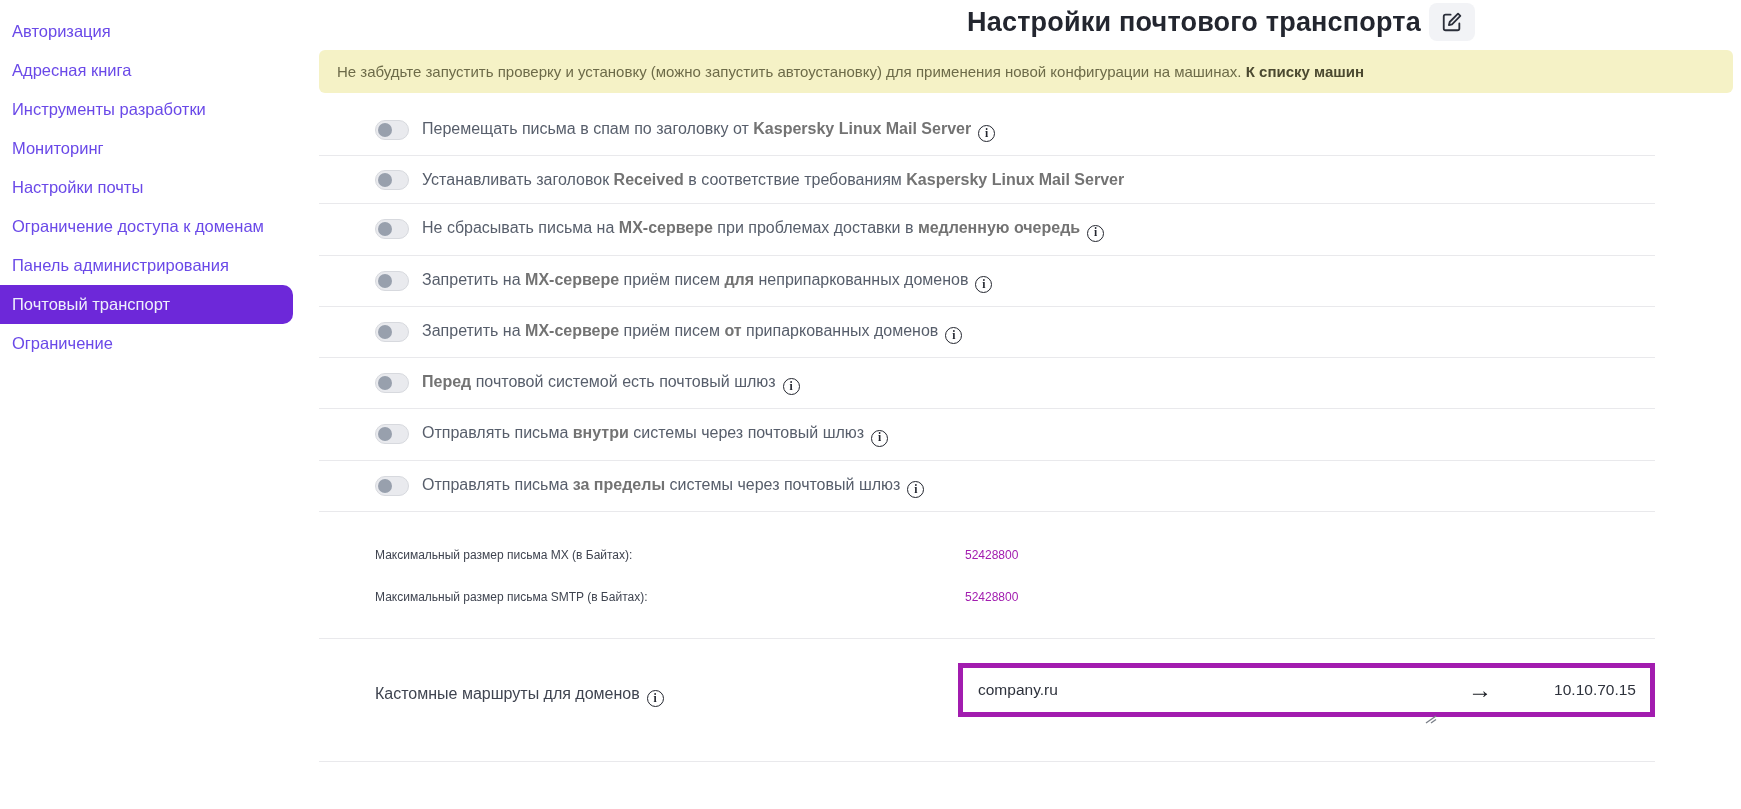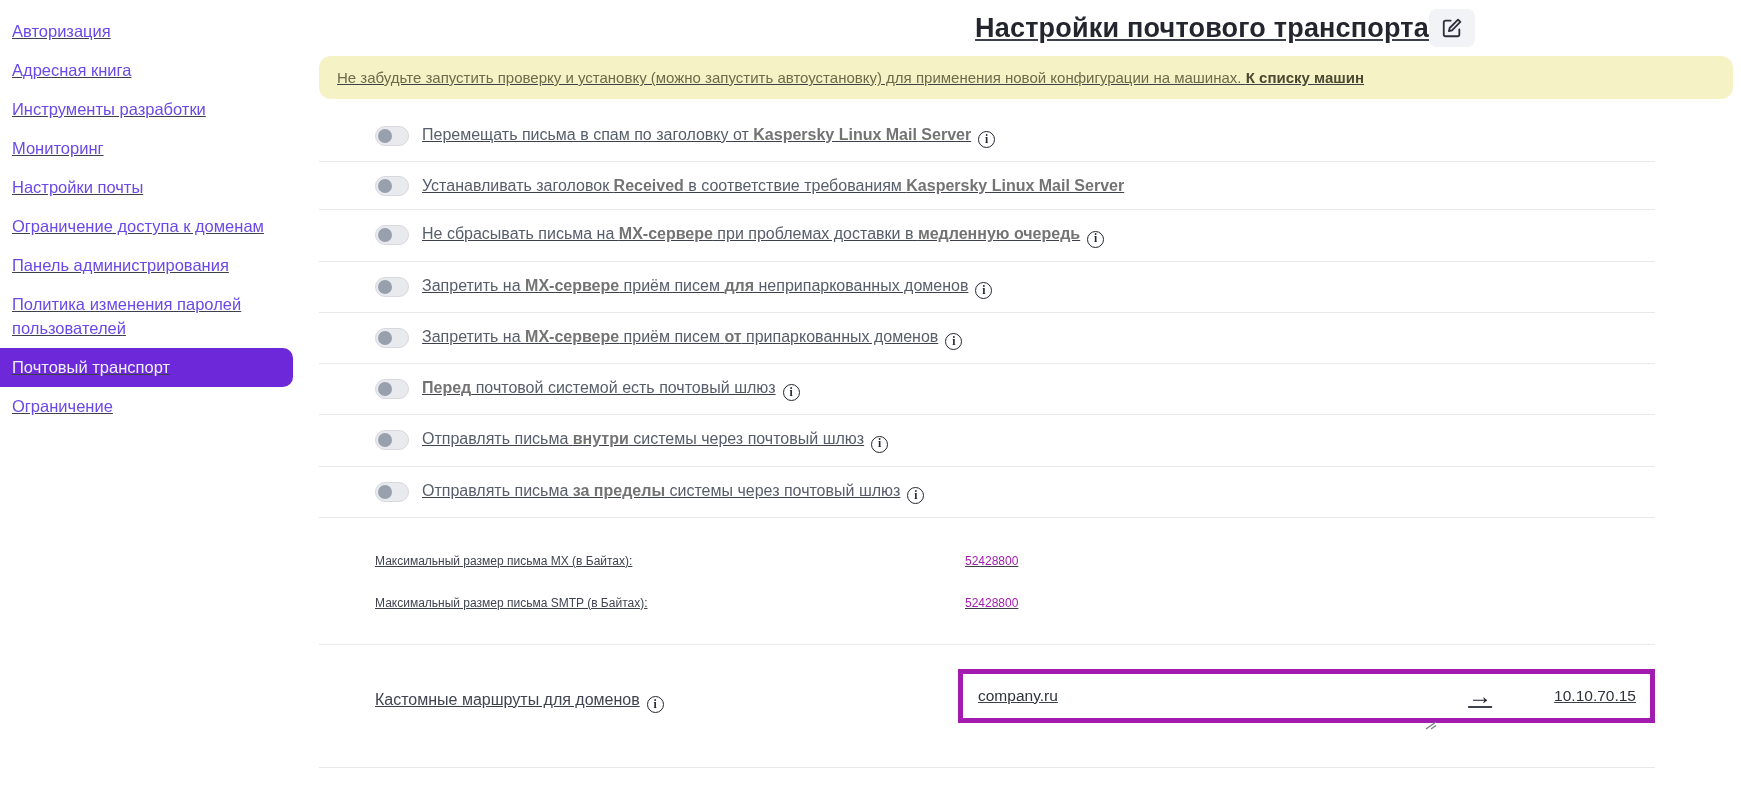--- a/index.html
+++ b/index.html
@@ -1,35 +1,35 @@
 <!DOCTYPE html>
 <html lang="ru"><head>
 <meta charset="utf-8">
 <style>
   * { box-sizing: border-box; margin: 0; padding: 0; }
   html, body { width: 1741px; height: 809px; background: #ffffff; overflow: hidden;
     font-family: "Liberation Sans", sans-serif; color: #3c414c; }
-  .layout { display: flex; width: 100%; height: 100%; text-decoration: underline; }
+  .layout { display: flex; width: 100%; height: 100%; }
 
   
   .sidebar { width: 293px; flex-shrink: 0; padding-top: 12px; list-style: none; }
   .nav-item { color: #6a49e8; font-size: 16.5px; line-height: 24px; padding: 7px 14px 8px 12px;
     cursor: pointer; }
   .nav-item.selected { background: #6d28d9; color: #eef0fc; border-radius: 0 10px 10px 0; }
 
   
   .main { flex: 1; padding-left: 26px; }
-  .title-row { display: flex; justify-content: flex-end; align-items: center; 
-    padding: 9px 266px 7px 0; }
+  .title-row { display: flex; justify-content: flex-end; align-items: center; gap: 8px;
+    padding: 3px 266px 7px 0; }
   .page-title { font-size: 27px; font-weight: bold; color: #23262f; letter-spacing: .2px; }
   .edit-btn { width: 46px; height: 38px; border: none; background: #f2f3f6; border-radius: 8px;
     display: flex; align-items: center; justify-content: center; cursor: pointer; }
   .edit-btn svg { display: block; }
 
-  .banner { background: #f5f2c6; border-radius: 12px; margin: 2px 8px 12px 0;
+  .banner { background: #f5f2c6; border-radius: 6px; margin: 2px 8px 12px 0;
     padding: 12px 18px; font-size: 15px; color: #6d6b49; line-height: 19px; }
   .banner b { color: #4b4930; cursor: pointer; }
 
   .rows { margin-right: 86px; }
 
   
   .toggle-row { display: flex; align-items: center; gap: 13px; padding: 13px 0 13px 56px;
     border-bottom: 1px solid #e9e9ec; }
   .toggle { width: 34px; height: 20px; border-radius: 10px; background: #e9eaee;
     border: 1px solid #d7d9de; position: relative; flex-shrink: 0; cursor: pointer; }
@@ -69,21 +69,20 @@
 <div class="layout">
 
   <ul class="sidebar" id="sidebar">
       <li class="nav-item">Авторизация</li>
       <li class="nav-item">Адресная книга</li>
       <li class="nav-item">Инструменты разработки</li>
       <li class="nav-item">Мониторинг</li>
       <li class="nav-item">Настройки почты</li>
       <li class="nav-item">Ограничение доступа к доменам</li>
       <li class="nav-item">Панель администрирования</li>
-      <li class="nav-item">Политика изменения паролей пользователей</li>
       <li class="nav-item selected">Почтовый транспорт</li>
       <li class="nav-item">Ограничение</li>
     </ul>
 
   <div class="main">
 
     <div class="title-row">
       <h1 class="page-title">Настройки почтового транспорта</h1>
       <button class="edit-btn">
         <span>

